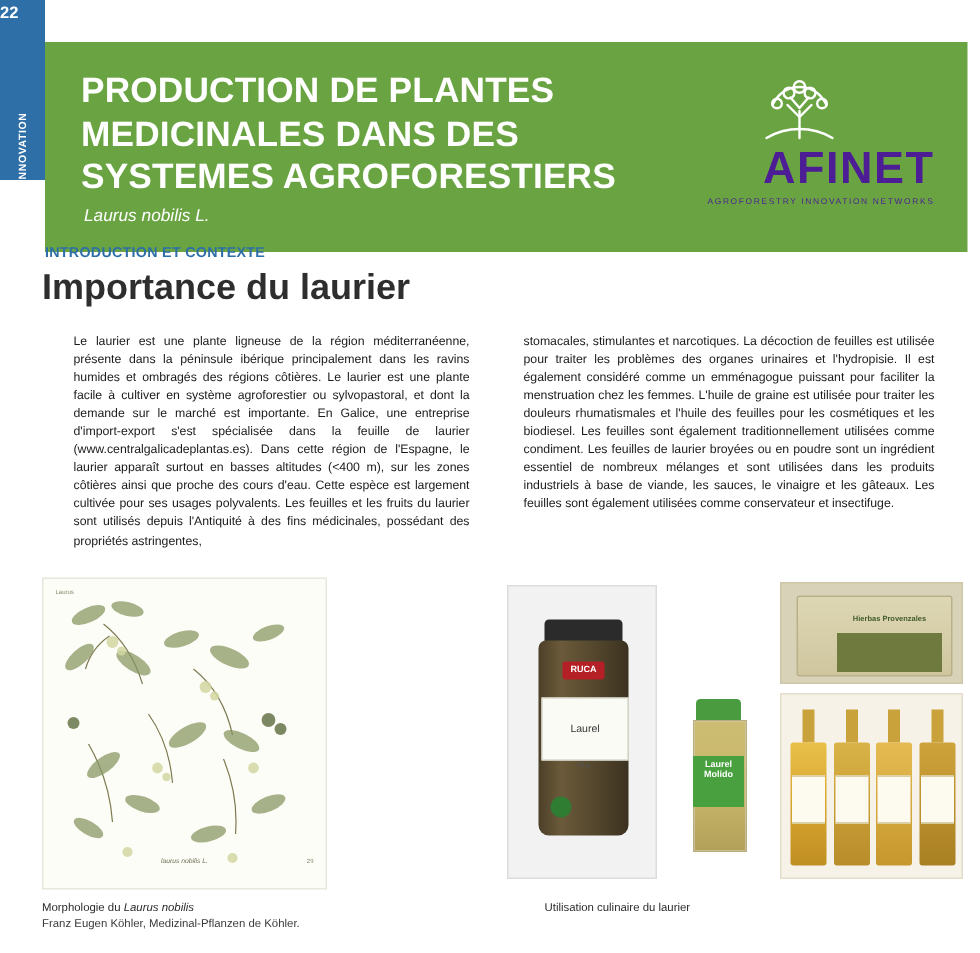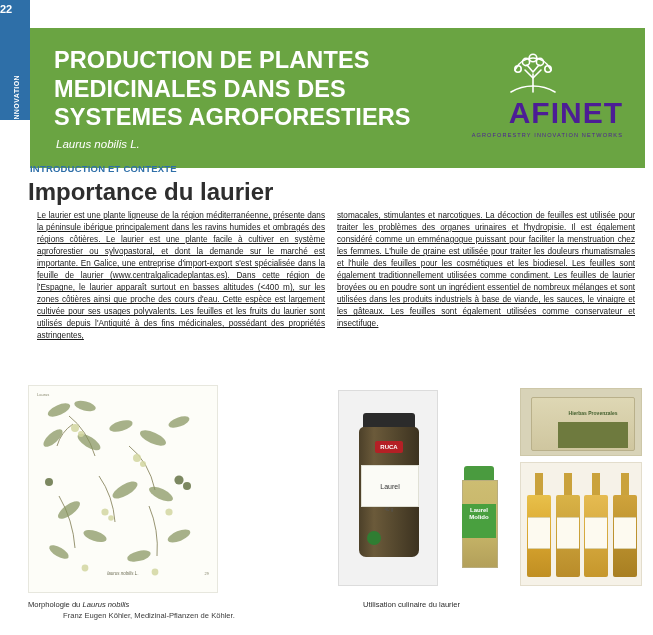--- a/index.html
+++ b/index.html
@@ -127,21 +127,21 @@
 
   
   .col {
     position: absolute;
     top: 210px;
     font-size: 8.2px;
     line-height: 1.47;
     color: #1a1a1a;
     text-align: justify;
   }
-  .col p { margin: 0; text-decoration: underline; }
+  .col p { margin: 12px; }
   .col-left  { left: 37px;  width: 288px; }
   .col-right { left: 337px; width: 298px; }
 
   
   .fig-left {
     position: absolute;
     left: 28px;
     top: 385px;
     width: 190px;
     height: 208px;
@@ -167,21 +167,21 @@
   }
 
   .caption {
     position: absolute;
     font-size: 7.6px;
     color: #2b2b2b;
     line-height: 1.4;
   }
   .cap-left  { left: 28px;  top: 600px; width: 300px; }
   .cap-right { left: 363px; top: 600px; width: 290px; }
-  .caption .line2 { color: #3a3a3a; margin-left: 35px; }
+  .caption .line2 { color: #3a3a3a; }
   .caption i { font-style: italic; }
 
   
   .photo {
     position: absolute;
     box-sizing: border-box;
     overflow: hidden;
   }
   .photo-jar {
     left: 338px; top: 390px; width: 100px; height: 196px;

